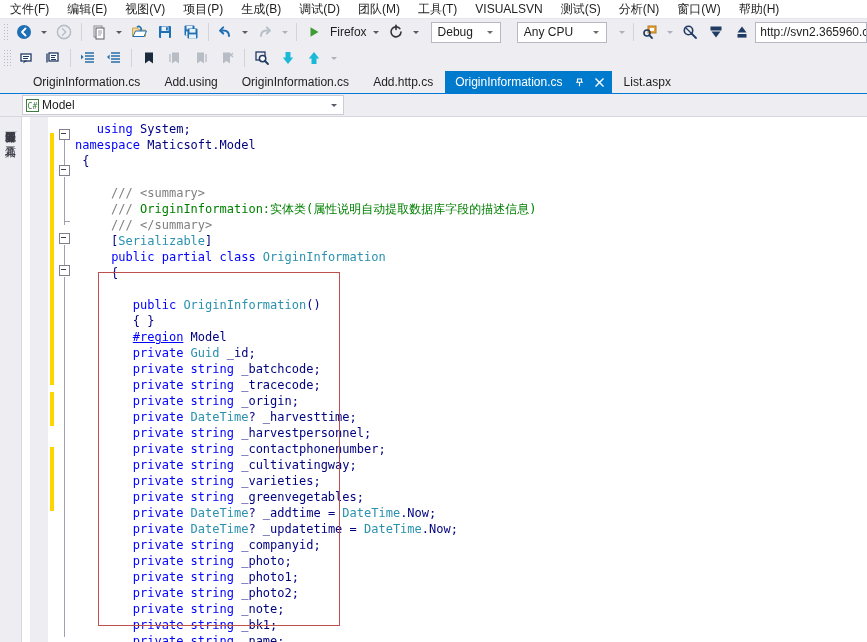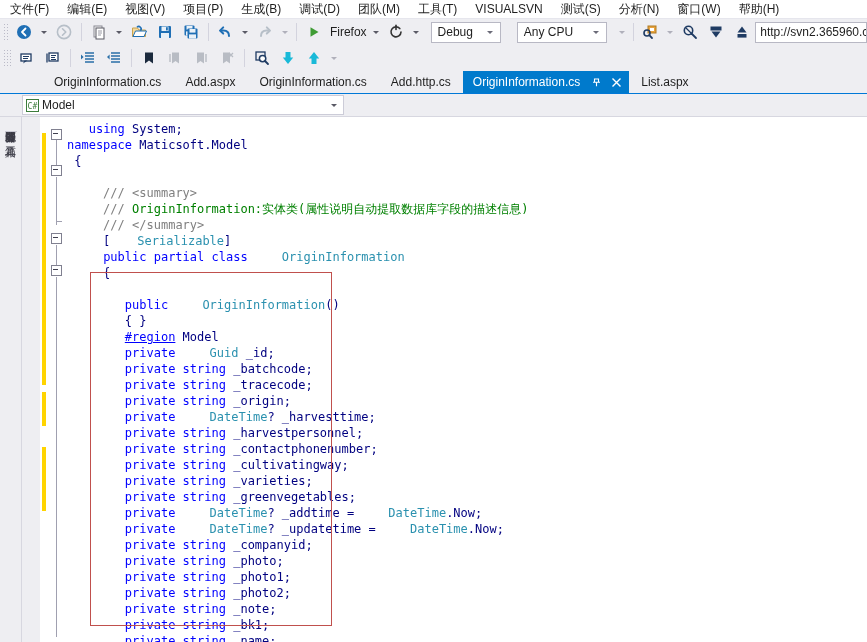--- a/index.html
+++ b/index.html
@@ -34,58 +34,58 @@
   .combo .caret{border-top-color:#6b6b78;}
   .urlbox{height:19px;border:1px solid #b8b8c4;background:#fff;display:flex;align-items:center;
           padding:0 4px;font-size:12px;color:#1e1e1e;overflow:hidden;white-space:nowrap;flex:1 1 auto;}
   .run-label{font-size:12px;color:#1e1e1e;padding:0 2px 0 3px;}
 
   
   .toolbar2{height:26px;background:#eeeef2;display:flex;align-items:center;flex:0 0 auto;}
 
   
   .tabrow{height:22px;background:#eeeef2;display:flex;align-items:stretch;flex:0 0 auto;
-          border-bottom:1px solid #0078d7;padding-left:21px;}
+          border-bottom:1px solid #0078d7;}
   .tab{display:flex;align-items:center;padding:0 12px;font-size:12px;color:#1e1e1e;
        background:#eeeef2;white-space:nowrap;}
   .tab.active{background:#007acc;color:#ffffff;padding:0 6px 0 10px;}
   .tab.active .tabname{margin-right:8px;}
   .tabicon{display:inline-flex;align-items:center;justify-content:center;width:13px;height:13px;margin-left:2px;}
 
   
   .navbar{height:22px;background:#eeeef2;display:flex;align-items:stretch;flex:0 0 auto;
           border-bottom:1px solid #d7d7e0;}
   .navcell{display:flex;align-items:center;background:#fff;border:1px solid #ccccd8;margin:1px 0 1px 1px;
            font-size:12px;color:#1e1e1e;padding:0 2px 0 3px;overflow:hidden;white-space:nowrap;}
   .navcell .nlabel{flex:1 1 auto;overflow:hidden;text-overflow:ellipsis;padding-left:3px;}
   .navcell .caret{flex:0 0 auto;}
 
   
-  .bodyrow{flex:1 1 auto;display:flex;min-height:0;background:#fff;}
+  .bodyrow{flex:1 1 auto;display:flex;min-height:0;background:#fff;gap:8px;}
   .leftbar{width:21px;flex:0 0 21px;background:#eeeef2;border-right:1px solid #d7d7e0;
            display:flex;flex-direction:column;align-items:center;padding-top:2px;}
   .vtab{writing-mode:vertical-rl;text-orientation:upright;font-size:11px;color:#3b3b46;
         letter-spacing:0px;padding:4px 0;line-height:12px;white-space:nowrap;}
   .vtab.sep{border-top:1px solid #c9c9d4;margin-top:4px;padding-top:6px;}
 
   .editorwrap{flex:1 1 auto;position:relative;background:#ffffff;min-width:0;overflow:hidden;}
   .glyphmargin{position:absolute;left:0;top:0;bottom:0;width:18px;background:#eeeef2;}
   .changebar{position:absolute;left:20px;width:4px;background:#ffd400;}
   .foldcol{position:absolute;left:28px;top:0;bottom:0;width:14px;}
   .foldline{position:absolute;left:6px;width:1px;background:#a0a0b0;}
   .foldbox{position:absolute;left:1px;width:9px;height:9px;border:1px solid #808090;background:#fff;}
   .foldbox:after{content:"";position:absolute;left:1px;top:3px;width:5px;height:1px;background:#404050;}
   .foldtick{position:absolute;left:6px;width:6px;height:1px;background:#a0a0b0;}
 
   .code{position:absolute;left:45px;top:0;right:0;bottom:0;
         font-family:"DejaVu Sans Mono","Liberation Mono",monospace;font-size:12px;line-height:16px;
         color:#000080;white-space:pre;padding-top:4px;}
   .ln{height:16px;white-space:pre;}
   .kw{color:#0000ff;}
-  .ty{color:#2b91af;margin-left:27px;}
+  .ty{color:#2b91af;}
   .cm{color:#008000;}
   .gy{color:#808080;}
   .pp{color:#0000ff;text-decoration:underline;}
 
   .redbox{position:absolute;border:1px solid #c0504d;pointer-events:none;}
 </style>
 </head>
 <body>
 
 <div class="app">
@@ -323,21 +323,21 @@
     <div class="caret dim"></div>
   </div>
 
   <div class="tabrow">
     <div style="width:21px;flex:0 0 21px;background:#eeeef2;"></div>
     <div id="tabs" style="display:flex;align-items:stretch;">
         <div class="tab">
           <span class="tabname">OriginInformation.cs</span>
         </div>
         <div class="tab">
-          <span class="tabname">Add.aspx</span>
+          <span class="tabname">Add.using</span>
         </div>
         <div class="tab">
           <span class="tabname">OriginInformation.cs</span>
         </div>
         <div class="tab">
           <span class="tabname">Add.http.cs</span>
         </div>
         <div class="tab active">
           <span class="tabname">OriginInformation.cs</span>
           <span class="tabicon">

